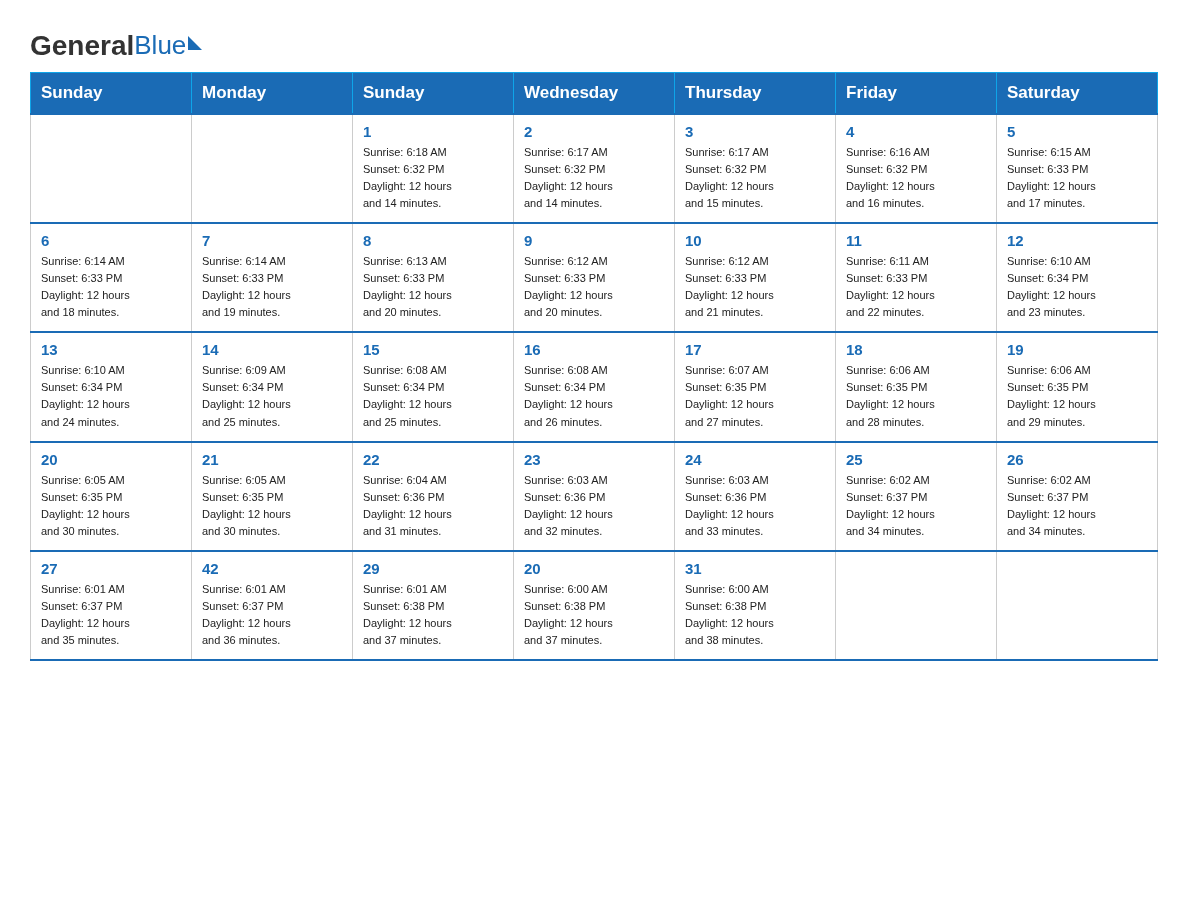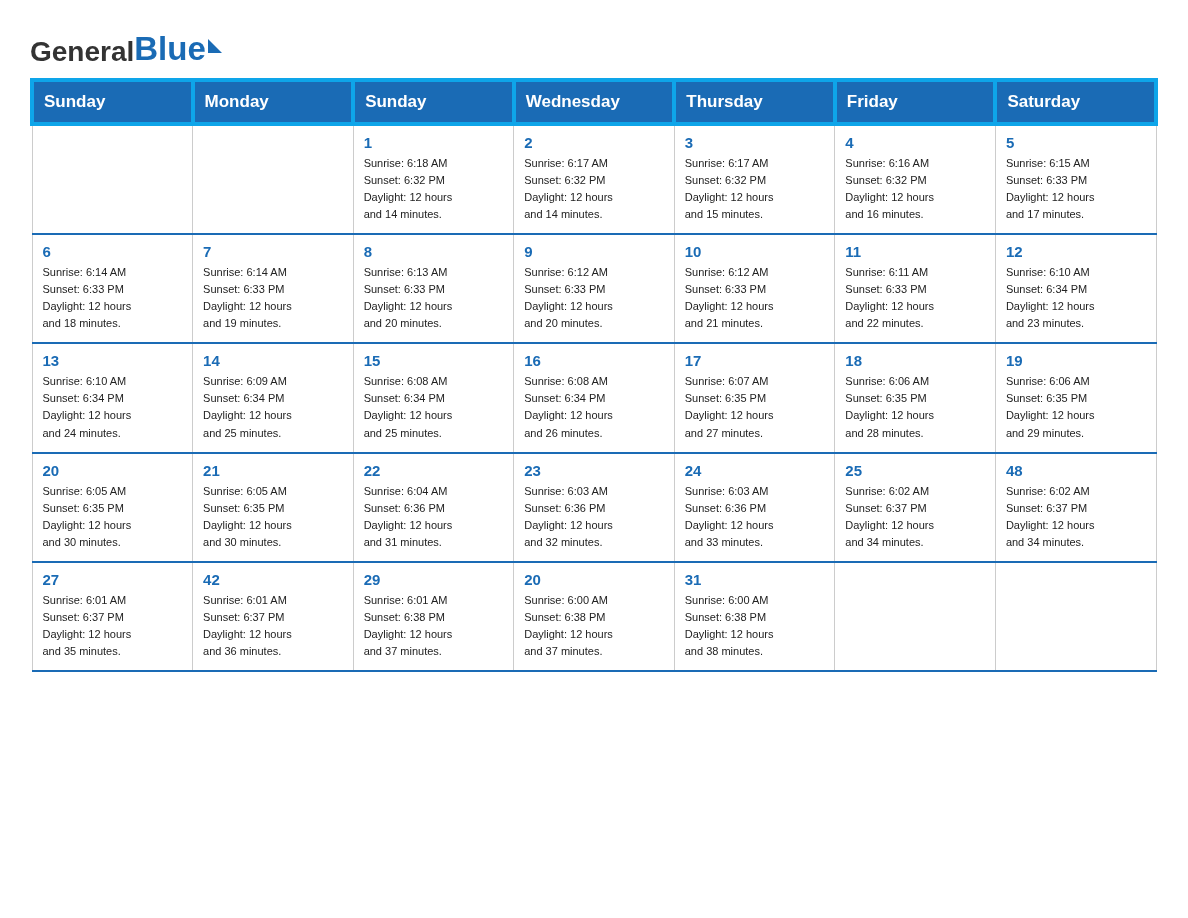--- a/index.html
+++ b/index.html
@@ -17,34 +17,34 @@
       margin-bottom: 10px;
     }
     .logo {
       display: flex;
       flex-direction: column;
       align-items: flex-start;
       margin-top: 10px;
     }
     .logo-text {
       display: flex;
-      align-items: flex-end;
+      align-items: flex-start;
     }
     .logo-general {
       font-size: 28px;
       font-weight: bold;
       color: #333;
     }
     .logo-blue-part {
       display: flex;
       align-items: center;
     }
     .logo-blue {
-      font-size: 33px;
-      font-weight: bold;
+      font-size: 26px;
+      font-weight: normal;
       color: #1a6bb5;
     }
     .logo-triangle {
       width: 0;
       height: 0;
       border-left: 14px solid #1a6bb5;
       border-top: 14px solid transparent;
       border-bottom: 0px solid transparent;
       margin-left: 2px;
       margin-bottom: 6px;
@@ -69,21 +69,21 @@
       margin-top: 10px;
       border: 1px solid #aaa;
     }
     .calendar-table th {
       background-color: #1a6bb5;
       color: #fff;
       font-size: 17px;
       font-weight: bold;
       padding: 10px 10px;
       text-align: left;
-      border: 4px solid #0ea5e9;
+      border: 1px solid #0ea5e9;
     }
     .calendar-table td {
       vertical-align: top;
       padding: 8px 10px 10px 10px;
       border: 1px solid #ccc;
       width: 14.28%;
       font-size: 13.5px;
       color: #222;
       min-height: 100px;
     }
@@ -241,21 +241,21 @@
         </td>
         <td>
           <span class="day-number">24</span>
           <div class="day-info">Sunrise: 6:03 AM<br>Sunset: 6:36 PM<br>Daylight: 12 hours<br>and 33 minutes.</div>
         </td>
         <td>
           <span class="day-number">25</span>
           <div class="day-info">Sunrise: 6:02 AM<br>Sunset: 6:37 PM<br>Daylight: 12 hours<br>and 34 minutes.</div>
         </td>
         <td>
-          <span class="day-number">48</span>
+          <span class="day-number">26</span>
           <div class="day-info">Sunrise: 6:02 AM<br>Sunset: 6:37 PM<br>Daylight: 12 hours<br>and 34 minutes.</div>
         </td>
       </tr>
       <tr>
         <td>
           <span class="day-number">27</span>
           <div class="day-info">Sunrise: 6:01 AM<br>Sunset: 6:37 PM<br>Daylight: 12 hours<br>and 35 minutes.</div>
         </td>
         <td>
           <span class="day-number">42</span>

